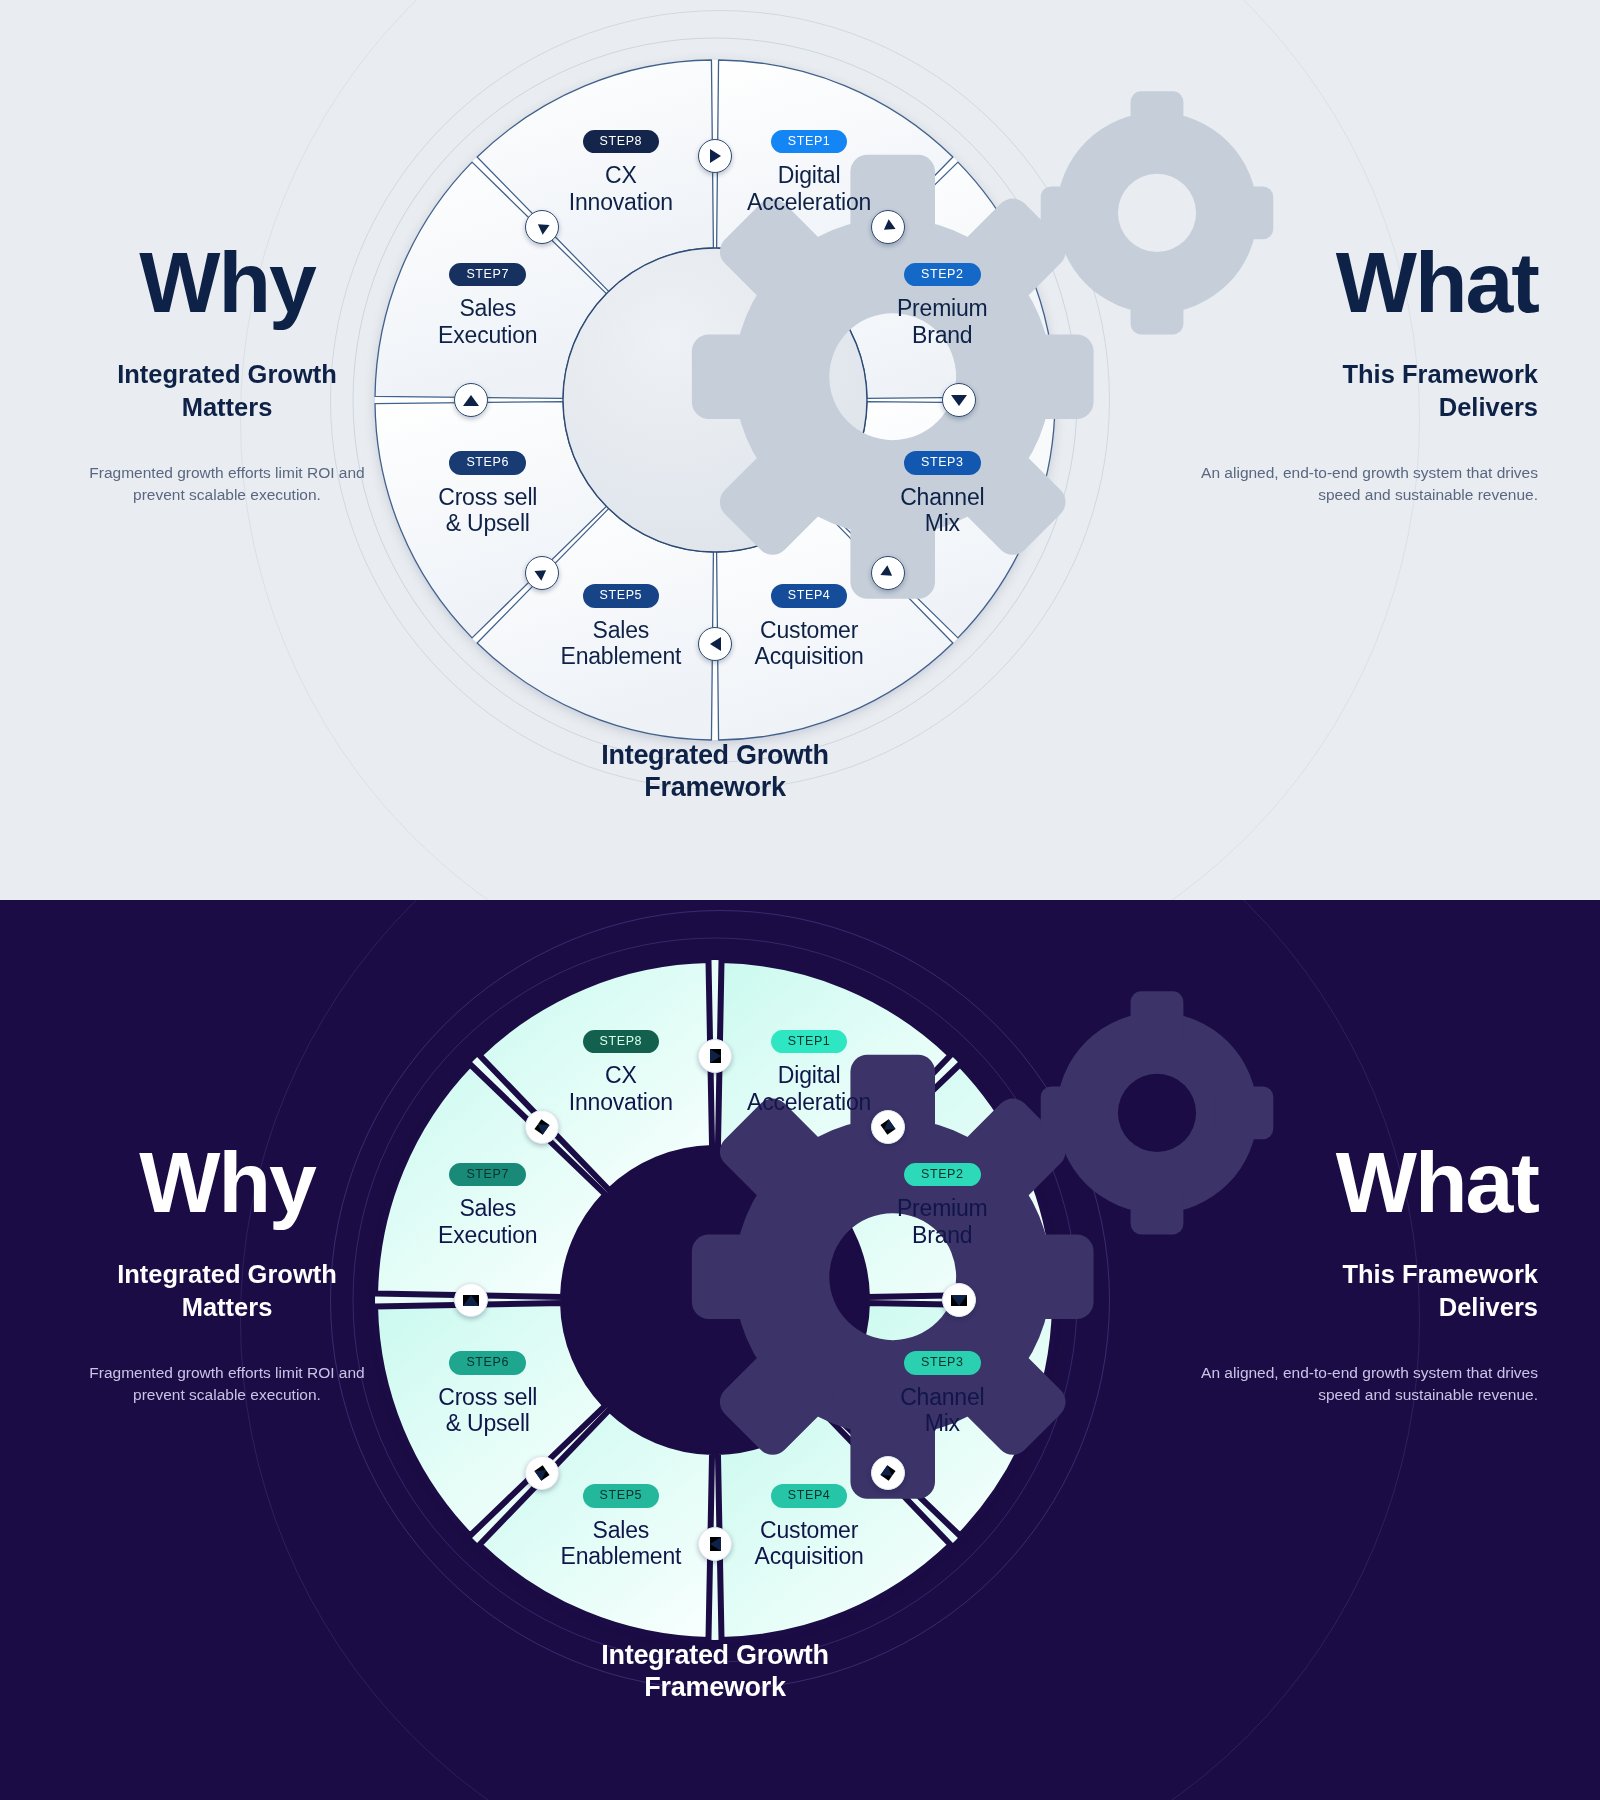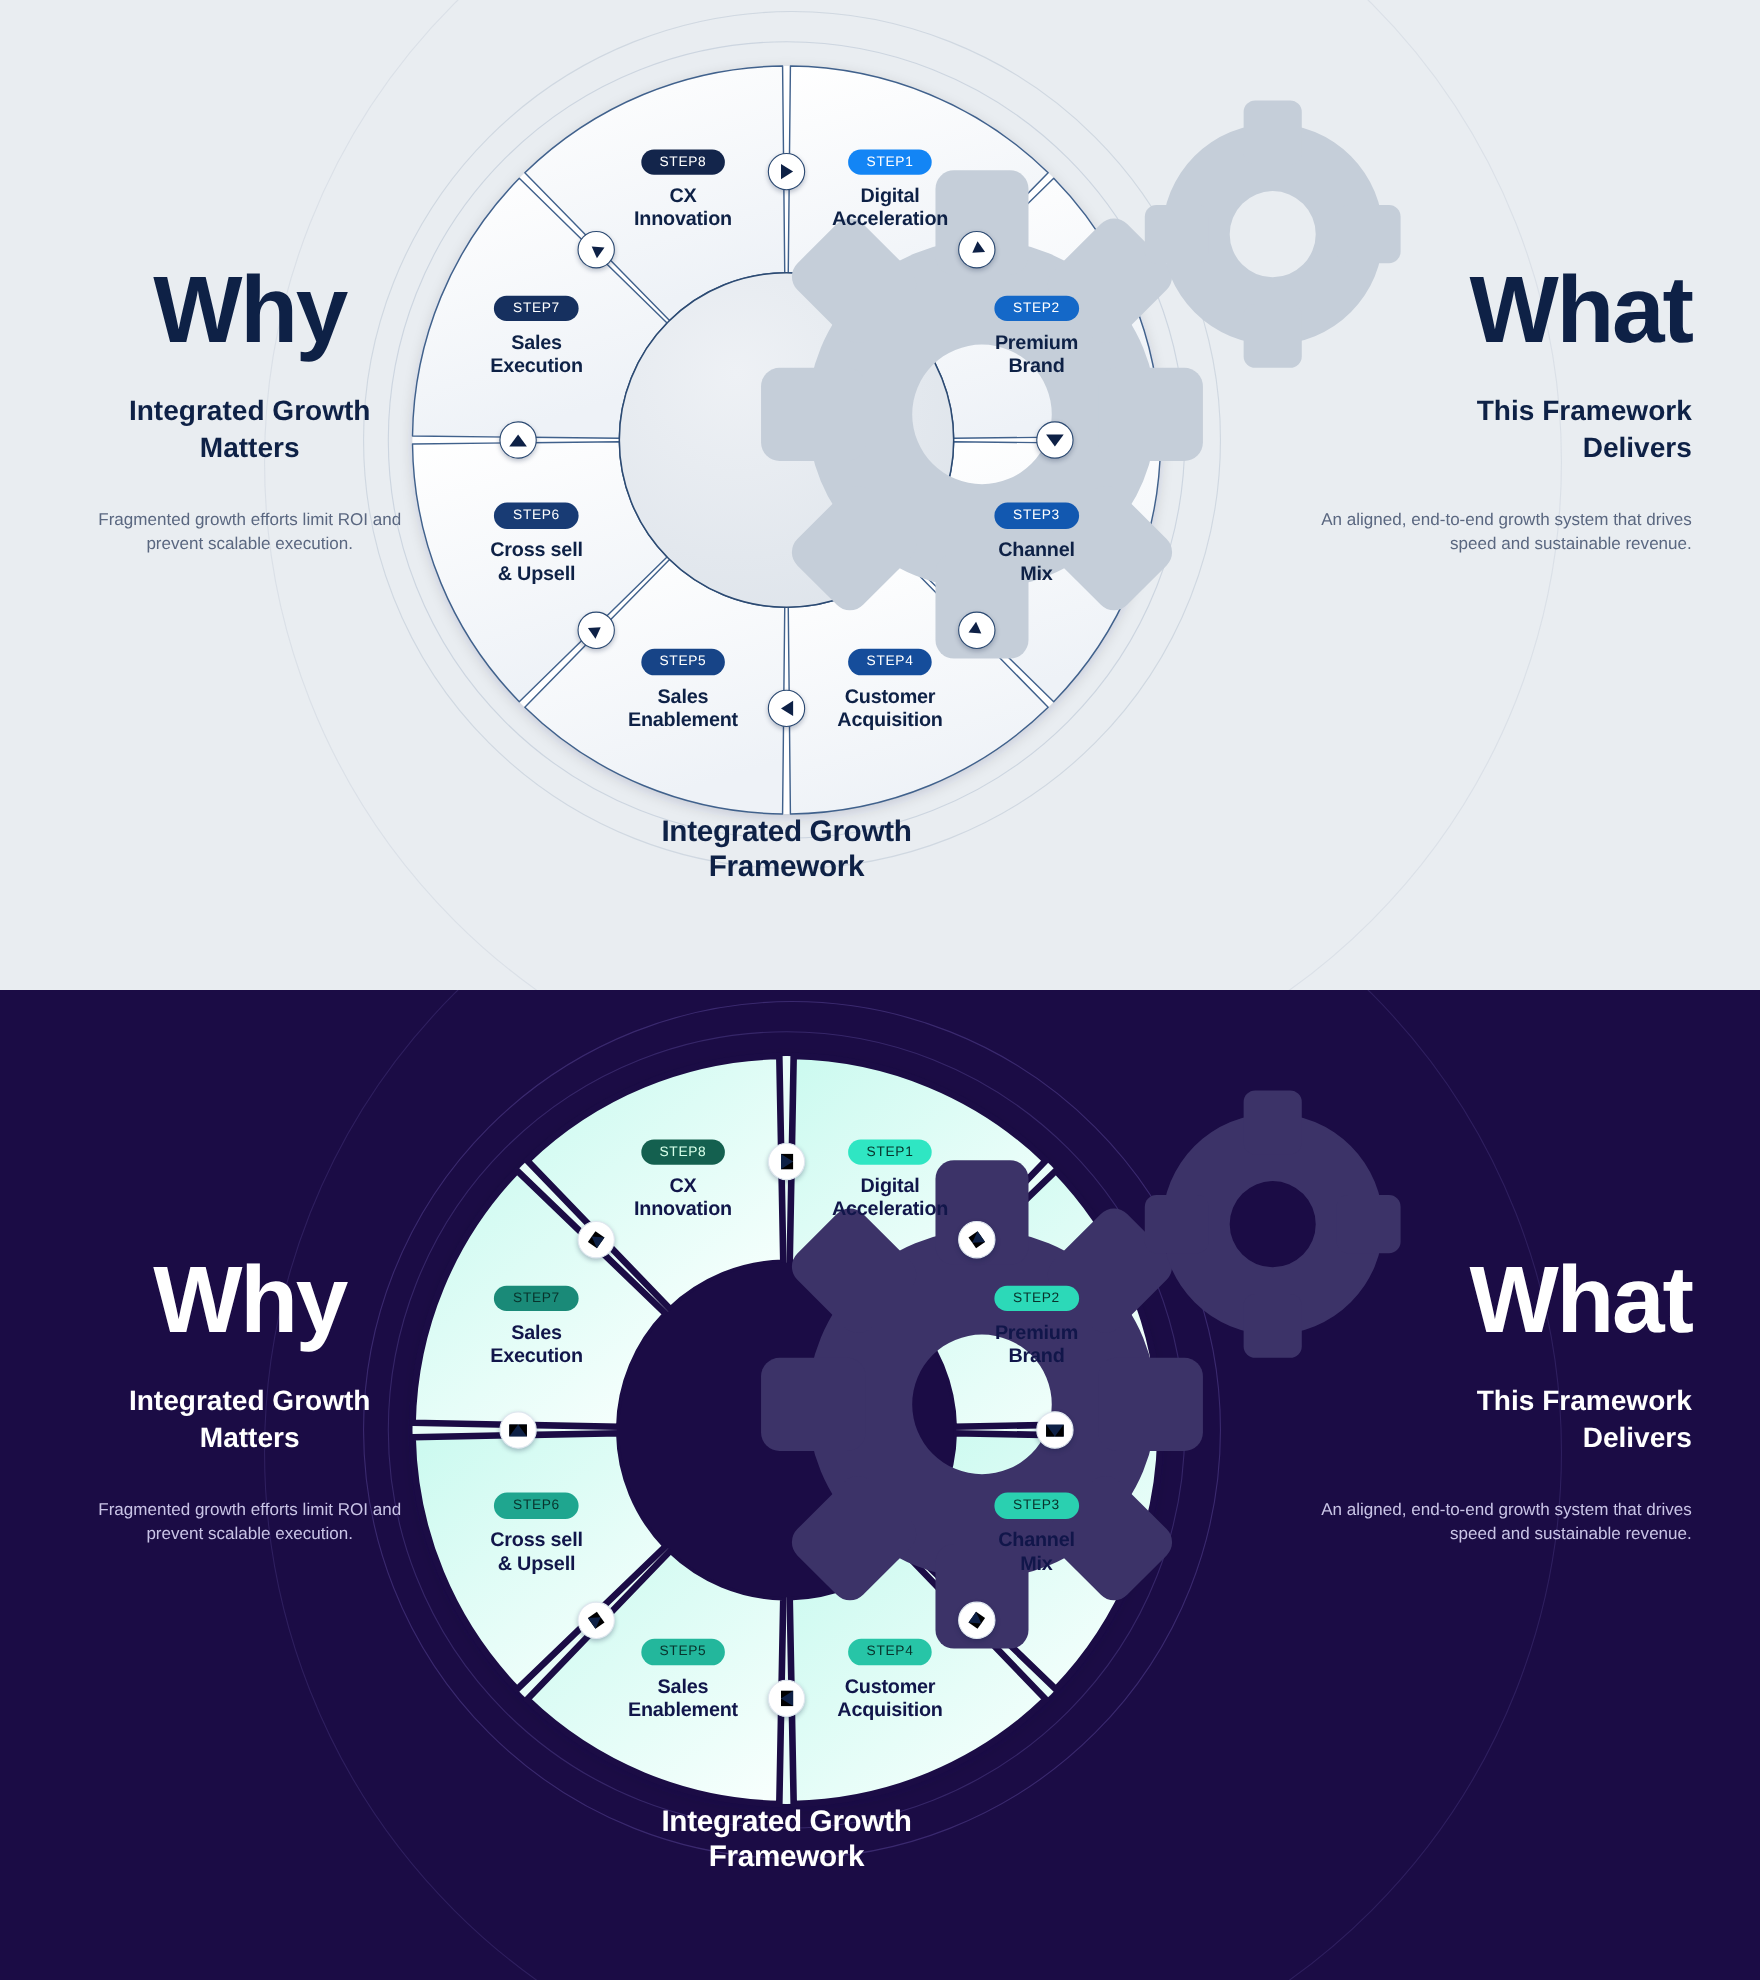--- a/index.html
+++ b/index.html
@@ -67,21 +67,21 @@
   .seg-label {
     position: absolute; transform: translate(-50%,-50%);
     width: 230px; text-align: center; pointer-events: none;
   }
   .badge {
     display: inline-block; border-radius: 999px;
     padding: 5px 17px 6px; font-size: 12.5px; font-weight: 400;
     letter-spacing: .6px; color: #fff; line-height: 1;
   }
   .seg-title {
-    margin-top: 9px; font-size: 18px; font-weight: 700;
+    margin-top: 9px; font-size: 23px; font-weight: 400;
     line-height: 1.16; letter-spacing: -.2px;
   }
   .panel.light .seg-title { color: #0e2146; }
   .panel.dark  .seg-title { color: #11164a; }
 
   
   .knob {
     position: absolute; transform: translate(-50%,-50%);
     width: 34px; height: 34px; border-radius: 50%;
     background: #fff; display: flex; align-items: center; justify-content: center;

